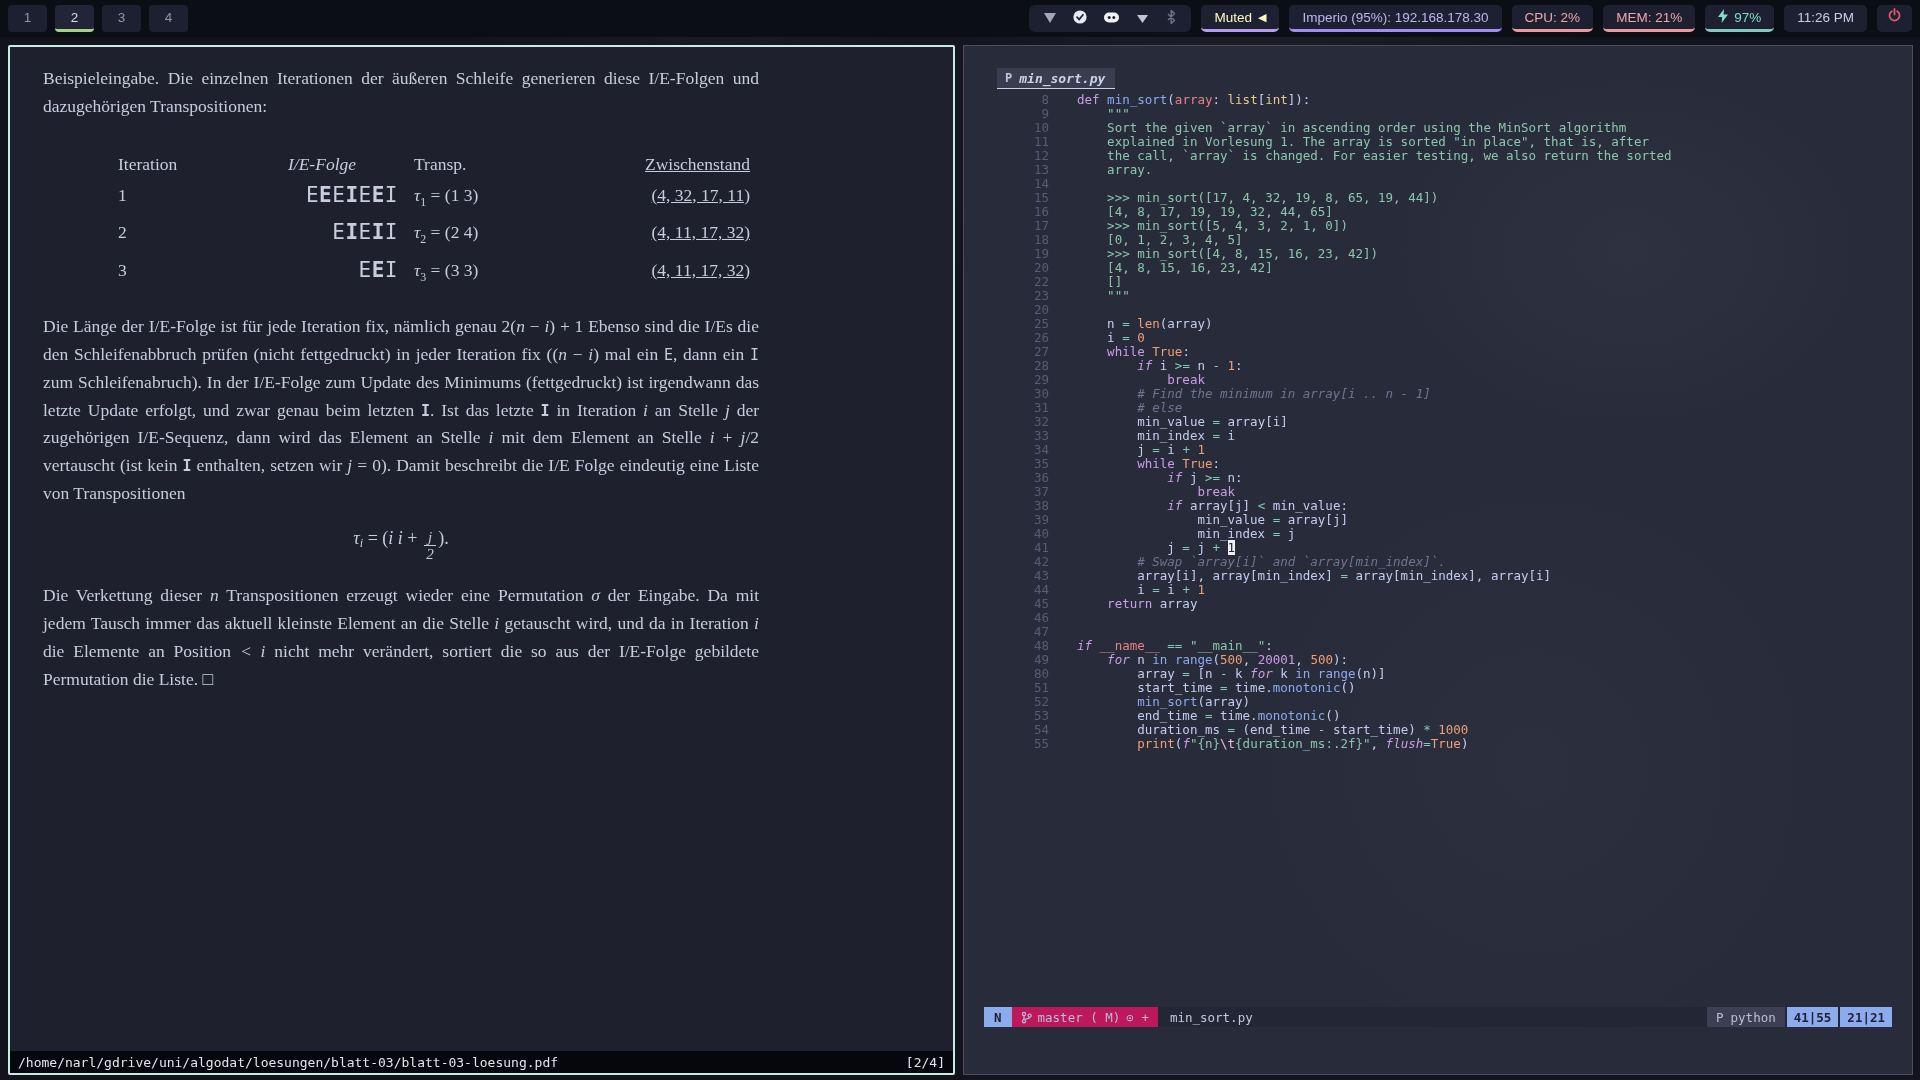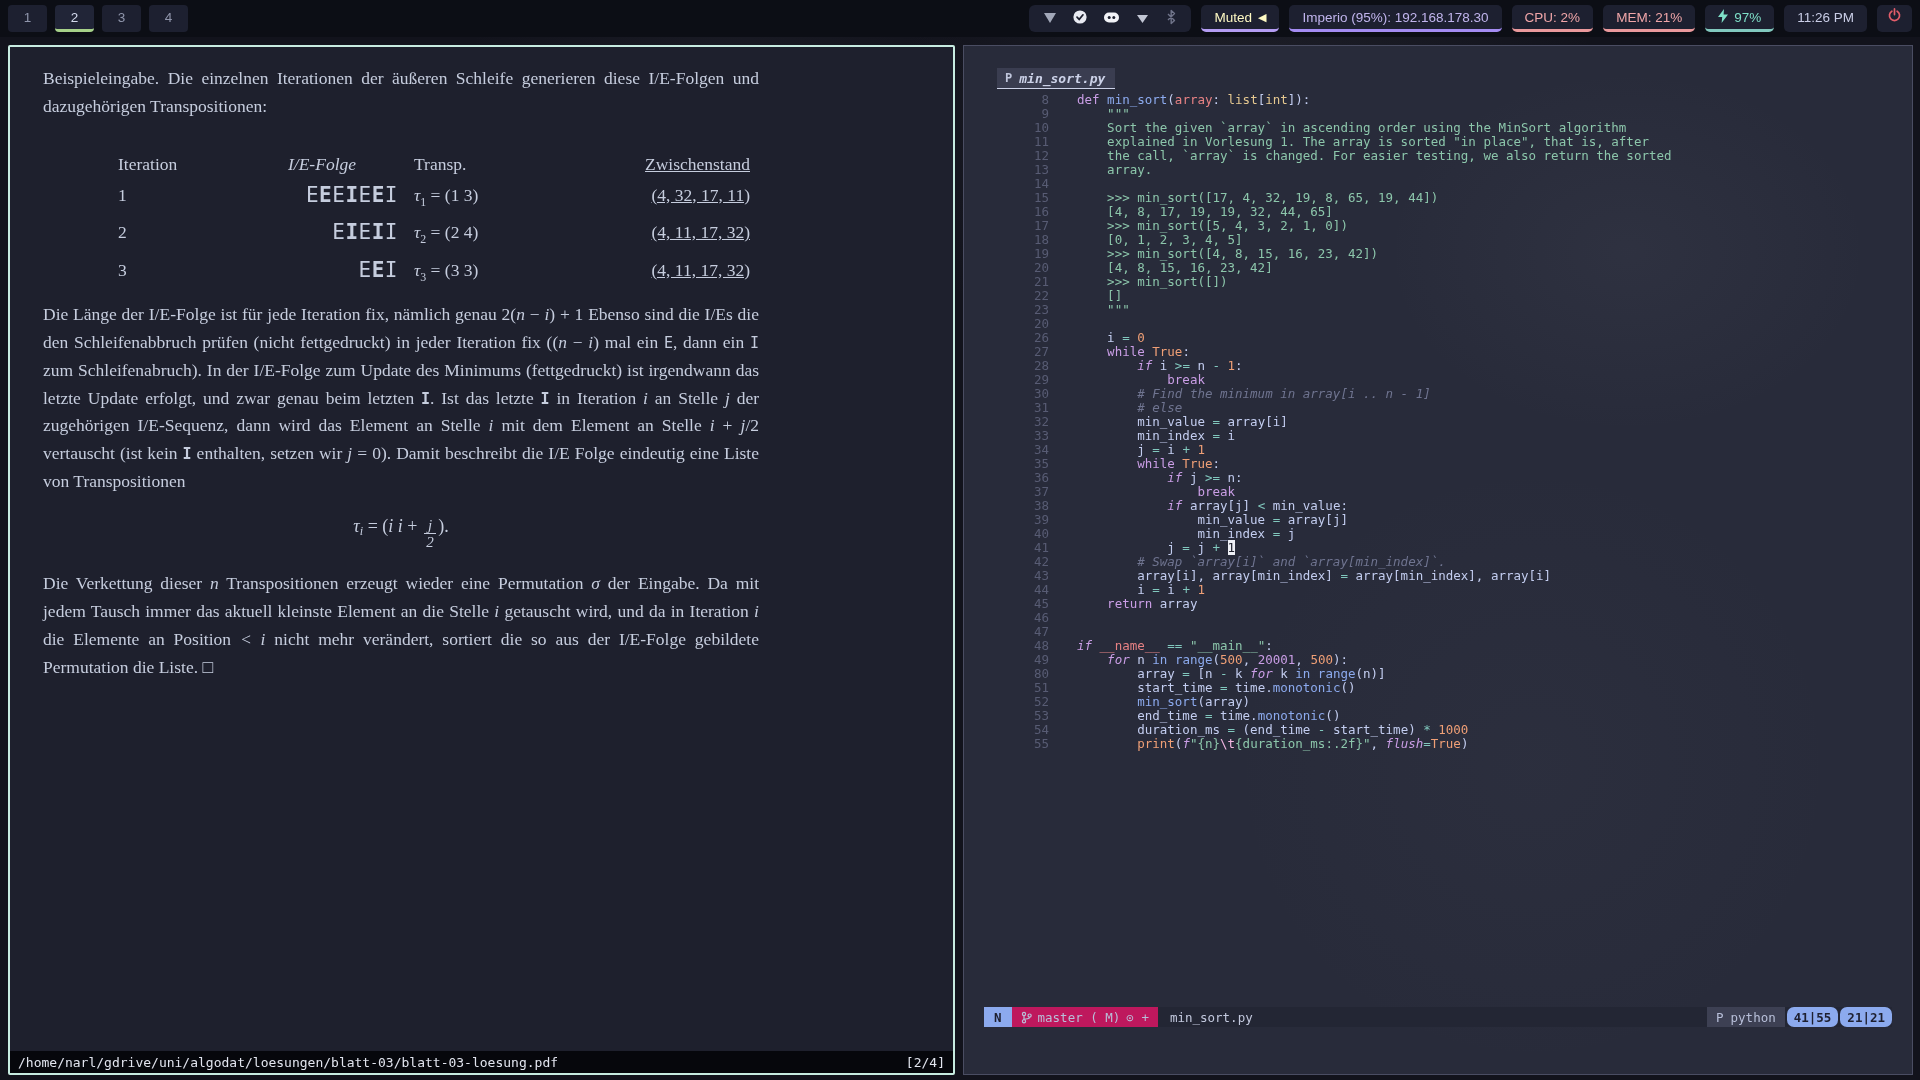--- a/index.html
+++ b/index.html
@@ -60,21 +60,21 @@
   }
   .pdf-par { width:716px; text-align:justify; }
   .sg-i { font-style:italic; }
   .sg-tt  { font-family:"DejaVu Sans Mono", monospace; font-size:15px; }
   .sg-ttb { font-family:"DejaVu Sans Mono", monospace; font-size:15px; font-weight:bold; }
   .sg-sub { font-size:68%; vertical-align:-0.25em; font-style:italic; }
 
   .pdf-table {
     display:grid; grid-template-columns:112px 152px 138px 182px;
     column-gap:16px; row-gap:5px;
-    margin:30px 0 12px 75px; line-height:26px;
+    margin:30px 0 24px 75px; line-height:26px;
   }
   .pdf-table .th { }
   .pdf-table .c1 { text-align:right; }
   .pdf-table .th.c1 { text-align:center;font-style:italic; }
   .pdf-table .c3 { text-align:right;text-decoration:underline; }
   .folge { font-family:"DejaVu Sans Mono", monospace; font-size:21px; letter-spacing:.5px; }
   .folge .fb { font-weight:bold; }
   .tau-sym { font-style:italic; }
   .pdf-table sub { font-size:68%; }
 
@@ -136,21 +136,21 @@
     position:absolute; left:0; right:0; bottom:47px; height:20px;
     background:#232634; display:flex; align-items:stretch;
     font-size:12.5px; white-space:pre;
   }
   .sl-seg { display:flex; align-items:center; }
   .sl-mode { background:#8caaee; color:#1e2030; font-weight:bold; padding:0 10px; }
   .sl-git  { background:#be185d; color:#b8bfd9; padding:0 9px; gap:6px; }
   .sl-file { color:#c3c9de; padding:0 12px; }
   .sl-fill { flex:1; }
   .sl-lang { background:#3d4053; color:#b8bfd9; padding:0 9px; gap:7px; }
-  .sl-pos  { background:#8caaee; color:#1e2030; font-weight:bold; padding:0 7px; margin-left:2px;border-radius:7px; }
+  .sl-pos  { background:#8caaee; color:#1e2030; font-weight:bold; padding:0 7px; margin-left:2px; }
 </style>
 </head>
 <body>
 
 <div class="topbar">
   <div class="workspaces">
       <div class="ws">1</div>
       <div class="ws active">2</div>
       <div class="ws">3</div>
       <div class="ws">4</div>
@@ -293,34 +293,34 @@
         </div>
         <div class="cl">
           <span class="ln">19</span>
           <span class="lt"><span class="tk-st">    &gt;&gt;&gt; min_sort([4, 8, 15, 16, 23, 42])</span></span>
         </div>
         <div class="cl">
           <span class="ln">20</span>
           <span class="lt"><span class="tk-st">    [4, 8, 15, 16, 23, 42]</span></span>
         </div>
         <div class="cl">
-          <span class="ln">21</span>
-          <span class="lt"><span class="tk-st">    &gt;&gt;&gt; min_sort([])</span></span>
-        </div>
-        <div class="cl">
           <span class="ln">22</span>
           <span class="lt"><span class="tk-st">    []</span></span>
         </div>
         <div class="cl">
           <span class="ln">23</span>
           <span class="lt"><span class="tk-st">    """</span></span>
         </div>
         <div class="cl">
           <span class="ln">20</span>
           <span class="lt"></span>
+        </div>
+        <div class="cl">
+          <span class="ln">25</span>
+          <span class="lt"><span class="tk-d">    n </span><span class="tk-op">=</span><span class="tk-d"> </span><span class="tk-bi">len</span><span class="tk-d">(array)</span></span>
         </div>
         <div class="cl">
           <span class="ln">26</span>
           <span class="lt"><span class="tk-d">    i </span><span class="tk-op">=</span><span class="tk-d"> </span><span class="tk-nu">0</span></span>
         </div>
         <div class="cl">
           <span class="ln">27</span>
           <span class="lt"><span class="tk-kw">    while </span><span class="tk-co">True</span><span class="tk-d">:</span></span>
         </div>
         <div class="cl">

